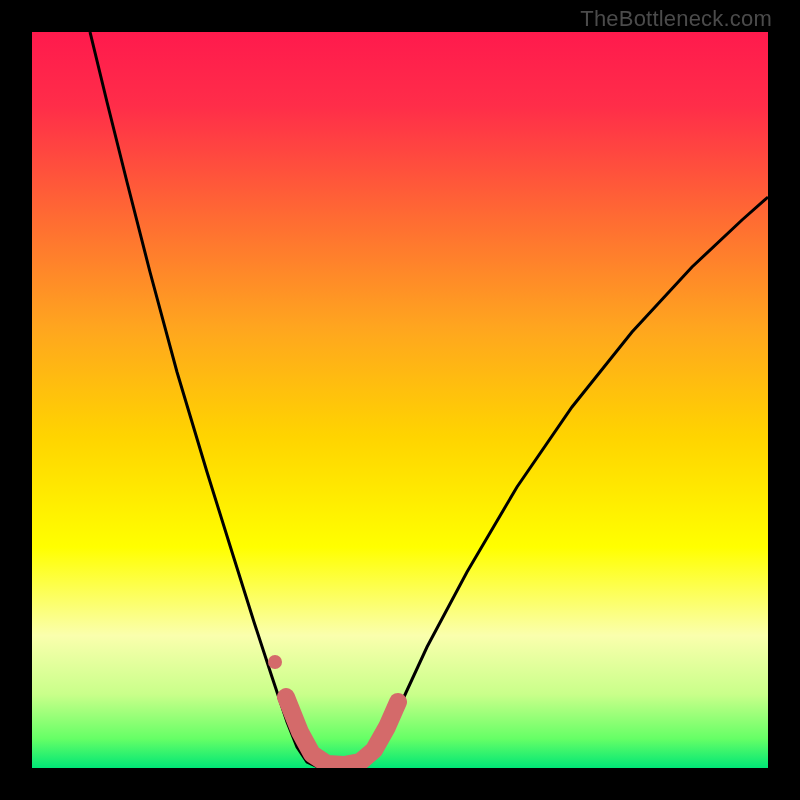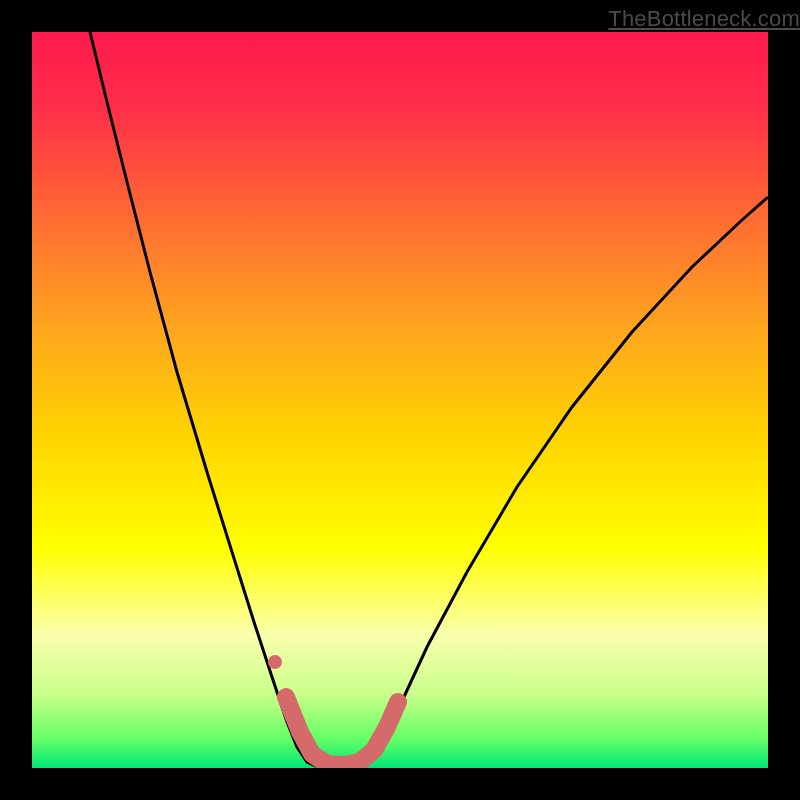--- a/index.html
+++ b/index.html
@@ -29,27 +29,26 @@
   .gradient {
     position: absolute;
     left: 0;
     top: 0;
     width: 100%;
     height: 100%;
   }
   .watermark {
     position: absolute;
     top: 6px;
-    right: 0;
+    right: 28px;
     color: #4b4b4b;
     font-size: 22px;
     font-weight: 500;
     letter-spacing: 0.2px;
     user-select: none;
-    text-decoration: underline;
   }
   svg {
     position: absolute;
     left: 0;
     top: 0;
   }
 </style>
 </head>
 <body>
 

